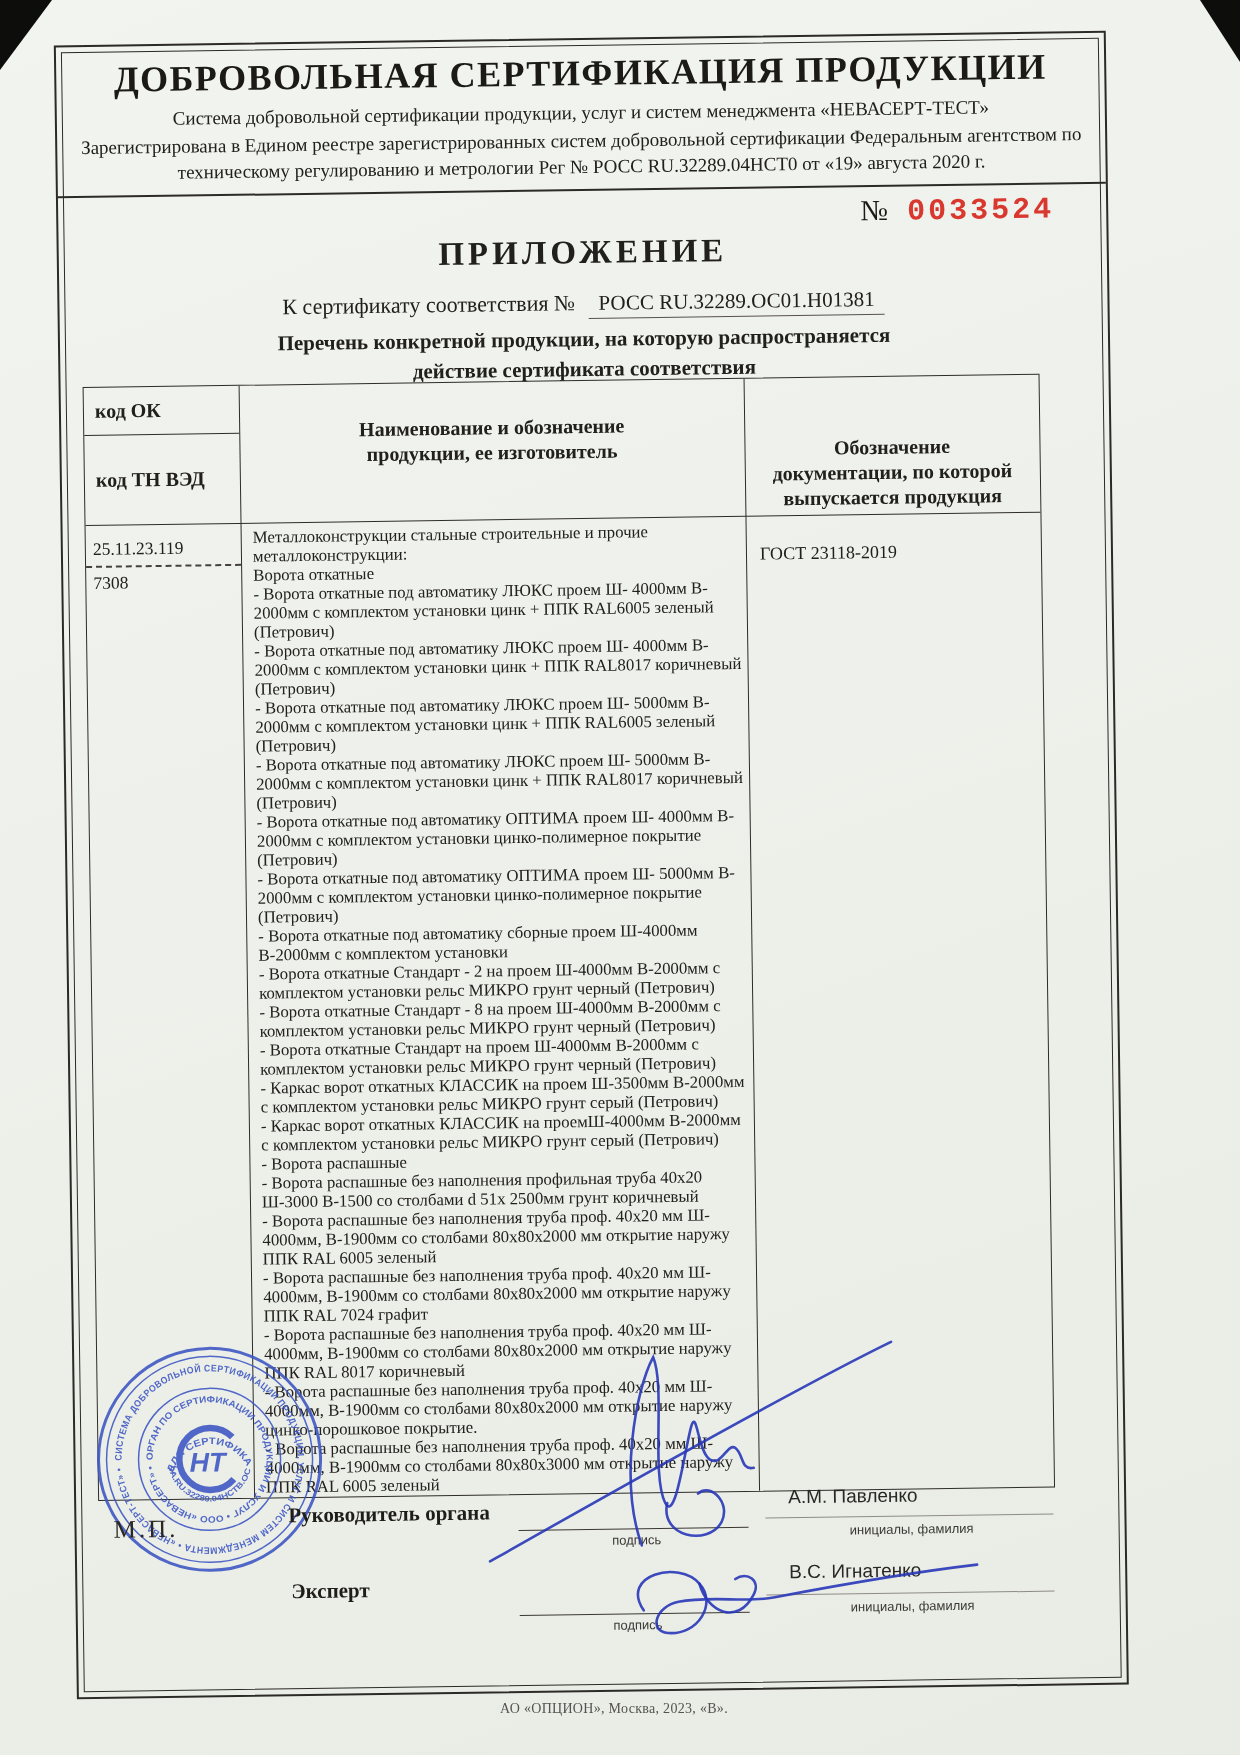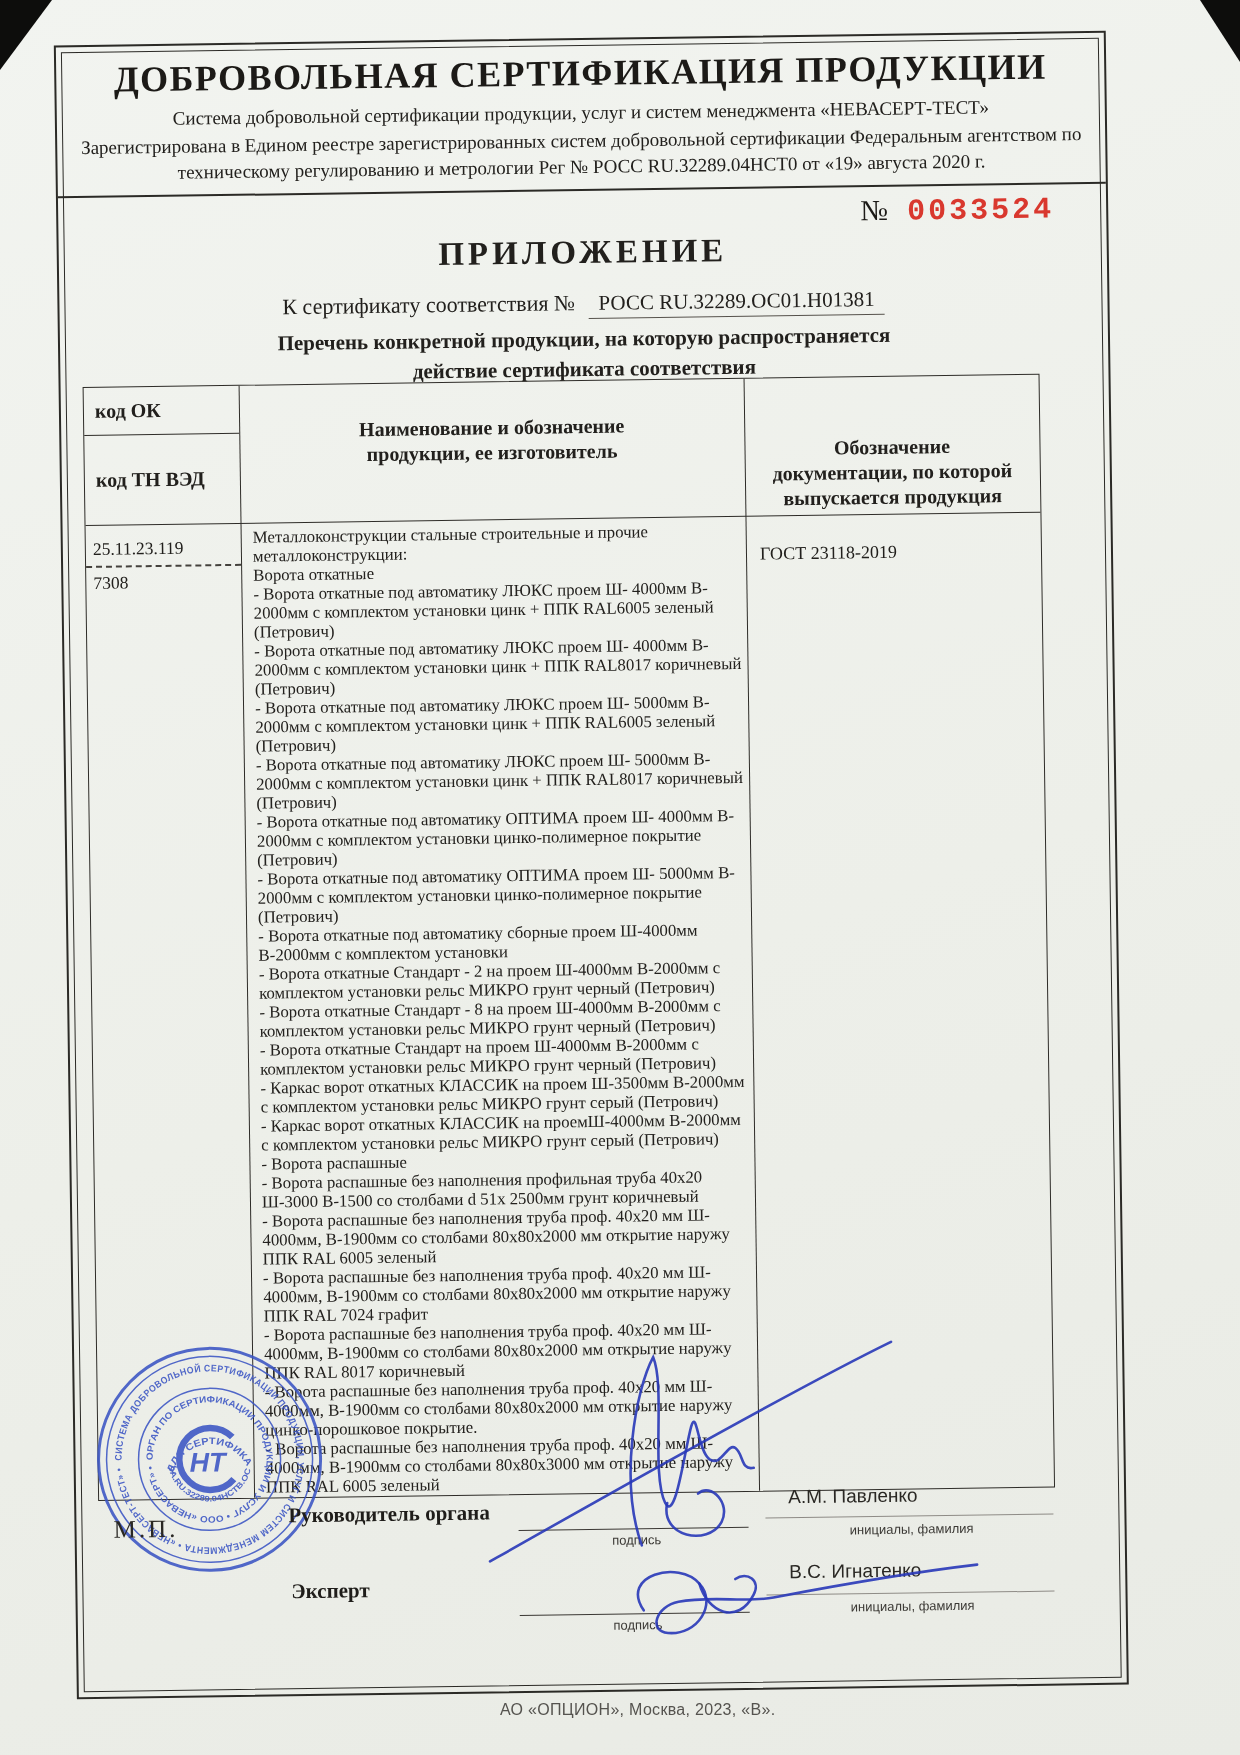--- a/index.html
+++ b/index.html
@@ -89,22 +89,22 @@
   .name-line-2{left:689px;top:1557px;}
   .name-caption{font-family:"Liberation Sans",sans-serif;font-size:13px;color:#3c3a36;width:210px;text-align:center;}
   .name-caption-1{left:730px;top:1486px;}
   .name-caption-2{left:730px;top:1563px;}
 
   .scribble{position:absolute;}
   .scribble path{fill:none;stroke:#2837b8;stroke-width:2.6;stroke-linecap:round;opacity:0.9;}
   .scribble-1{left:395px;top:1292px;}
   .scribble-2{left:470px;top:1515px;}
 
-  .footer-imprint{left:500px;top:1701px;font-family:Liberation Sans, sans-serif;
-    font-size:16px;color:#55534f;letter-spacing:0.3px;}
+  .footer-imprint{left:500px;top:1701px;font-family:Liberation Serif, serif;
+    font-size:14px;color:#55534f;letter-spacing:0.3px;}
 </style>
 </head>
 <body>
 
 <div class="page-root">
 
   <div class="corner corner-tl"></div>
   <div class="corner corner-tr"></div>
 
   <div class="frame">

